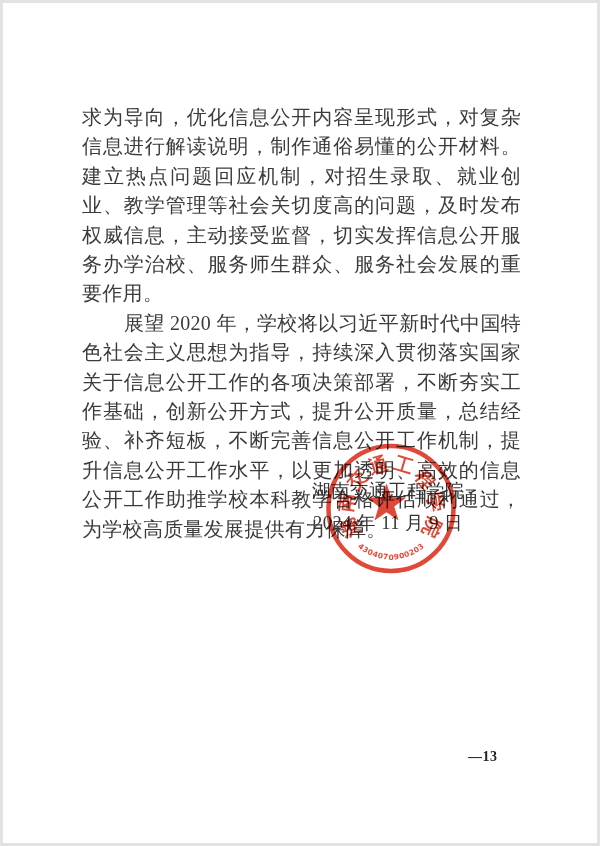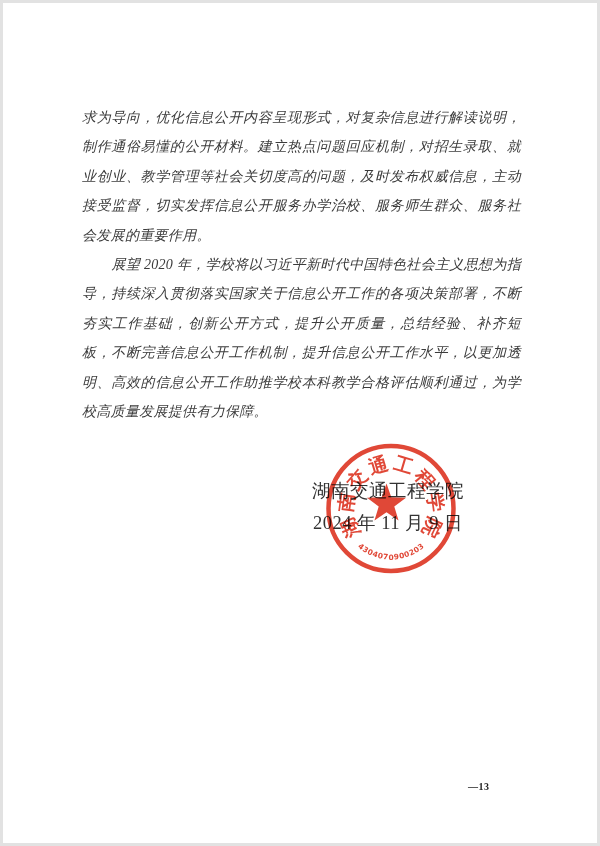--- a/index.html
+++ b/index.html
@@ -15,26 +15,25 @@
   }
   .page{
     position:relative;
     width:600px;height:846px;
     background:#fff;
     border:3px solid var(--page-border);
   }
   .body-text{
     position:absolute;
     left:79px;top:100px;width:439px;
-    font-size:14px;
+    font-size:20px;
     line-height:29.4px;
     color:var(--ink);
     text-align:justify;
     letter-spacing:0.3px;
-    font-style:italic;
   }
   .body-text p{margin:0;}
   .body-text p.indent{text-indent:2.1em;}
   .signature-block{
     position:absolute;
     left:290px;top:472px;width:190px;
     text-align:center;
     color:#333;
     font-size:18.5px;
     line-height:32px;
@@ -53,22 +52,22 @@
   .seal-ring-char{
     font-family:"Liberation Serif","DejaVu Serif",serif;
     font-weight:bold;
   }
   .seal-serial-char{
     font-family:"DejaVu Sans","Liberation Sans",sans-serif;
     font-weight:bold;
   }
   .page-number{
     position:absolute;
-    left:465px;top:778px;
-    font-size:10px;
+    left:465px;top:746px;
+    font-size:14px;
     font-weight:bold;
     color:#1e1e1e;
     letter-spacing:0.5px;
     text-align:center;
   }
 </style>
 </head>
 <body>
 
 <div class="page">

